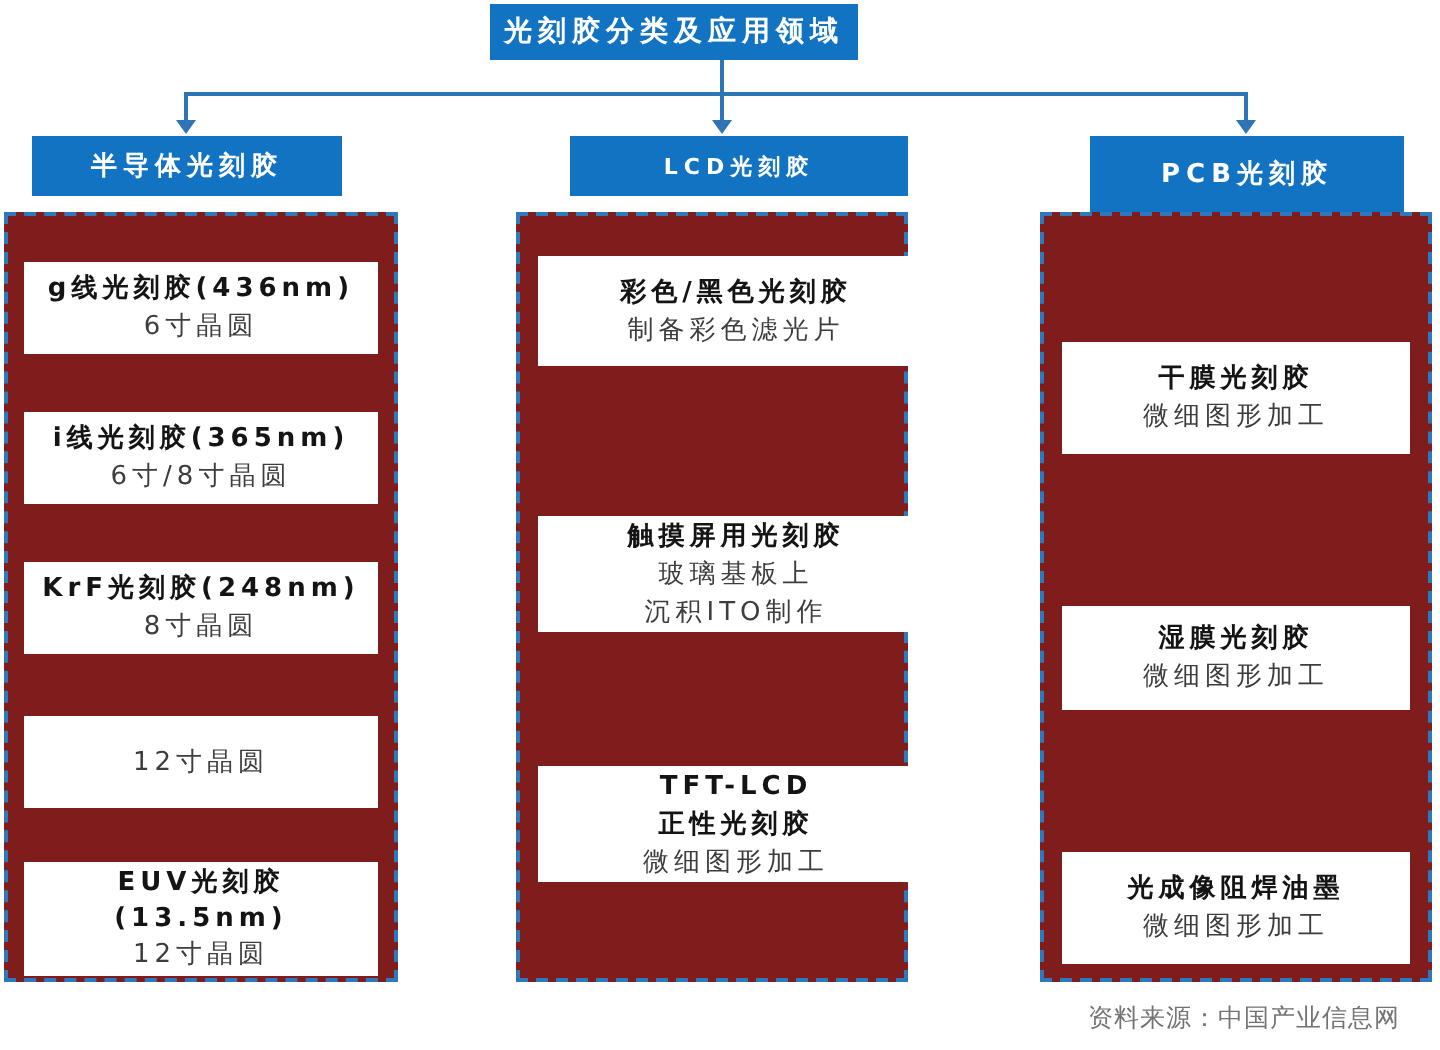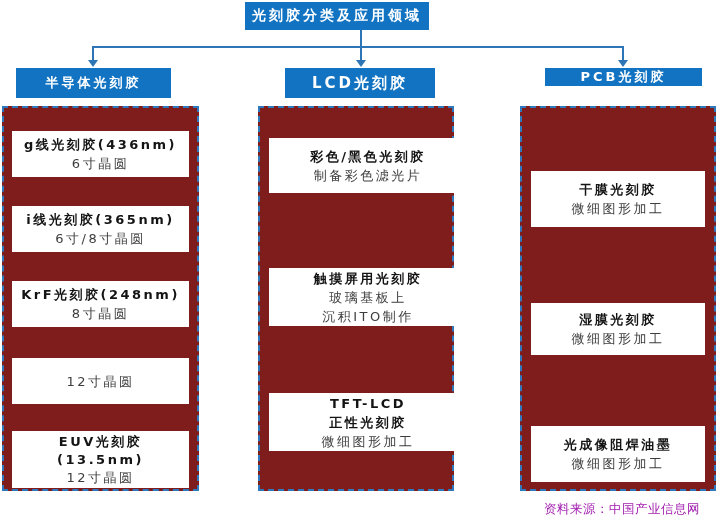--- a/index.html
+++ b/index.html
@@ -11,22 +11,22 @@
   *{box-sizing:border-box;}
 
   
   .blue-box{
     position:absolute;background:#1173c1;color:#ffffff;
     display:flex;align-items:center;justify-content:center;
     font-weight:700;letter-spacing:3px;text-align:center;
   }
   #root-box{left:245px;top:2px;width:184px;height:28px;font-size:14px;}
   #hdr-semi{left:16px;top:68px;width:155px;height:30px;font-size:13px;}
-  #hdr-lcd{left:285px;top:68px;width:150px;height:30px;font-size:15px;}
-  #hdr-pcb{left:545px;top:68px;width:157px;height:18px;font-size:13px;}
+  #hdr-lcd{left:285px;top:68px;width:169px;height:30px;font-size:11px;}
+  #hdr-pcb{left:545px;top:68px;width:157px;height:38px;font-size:13px;}
 
   
   .hline,.vline{position:absolute;background:#2e75b6;}
   #line-root-down{left:360px;top:30px;width:2px;height:17px;}
   #line-horizontal{left:92px;top:46px;width:532px;height:2px;}
   #drop-left{left:92px;top:47px;width:2px;height:14px;}
   #drop-mid{left:360px;top:47px;width:2px;height:14px;}
   #drop-right{left:622px;top:47px;width:2px;height:14px;}
   .arrow-down{
     position:absolute;width:0;height:0;
@@ -57,35 +57,35 @@
 
   
   #cont-semi .item{left:8px;width:177px;}
   #semi-i0{top:23px;height:46px;}
   #semi-i1{top:98px;height:46px;}
   #semi-i2{top:173px;height:46px;}
   #semi-i3{top:250px;height:46px;}
   #semi-i4{top:323px;height:57px;line-height:18px;}
 
   
-  #cont-lcd .item{left:9px;width:198px;margin-top:10px;}
+  #cont-lcd .item{left:9px;width:198px;}
   #lcd-i0{top:20px;height:55px;}
   #lcd-i1{top:150px;height:58px;}
   #lcd-i2{top:275px;height:58px;}
 
   
   #cont-pcb .item{left:9px;width:174px;margin-top:41px;}
   #pcb-i0{top:22px;height:56px;}
   #pcb-i1{top:154px;height:52px;}
   #pcb-i2{top:277px;height:56px;}
 
   
   #source-note{
     position:absolute;top:501px;right:20px;
-    font-size:12.5px;color:#a21caf;letter-spacing:0.5px;
+    font-size:12.5px;color:#737373;letter-spacing:0.5px;
   }
 </style>
 </head>
 <body>
 
 <div id="root-box" class="blue-box">
   <span>光刻胶分类及应用领域</span>
 </div>
 
 <div id="line-root-down" class="vline"></div>

